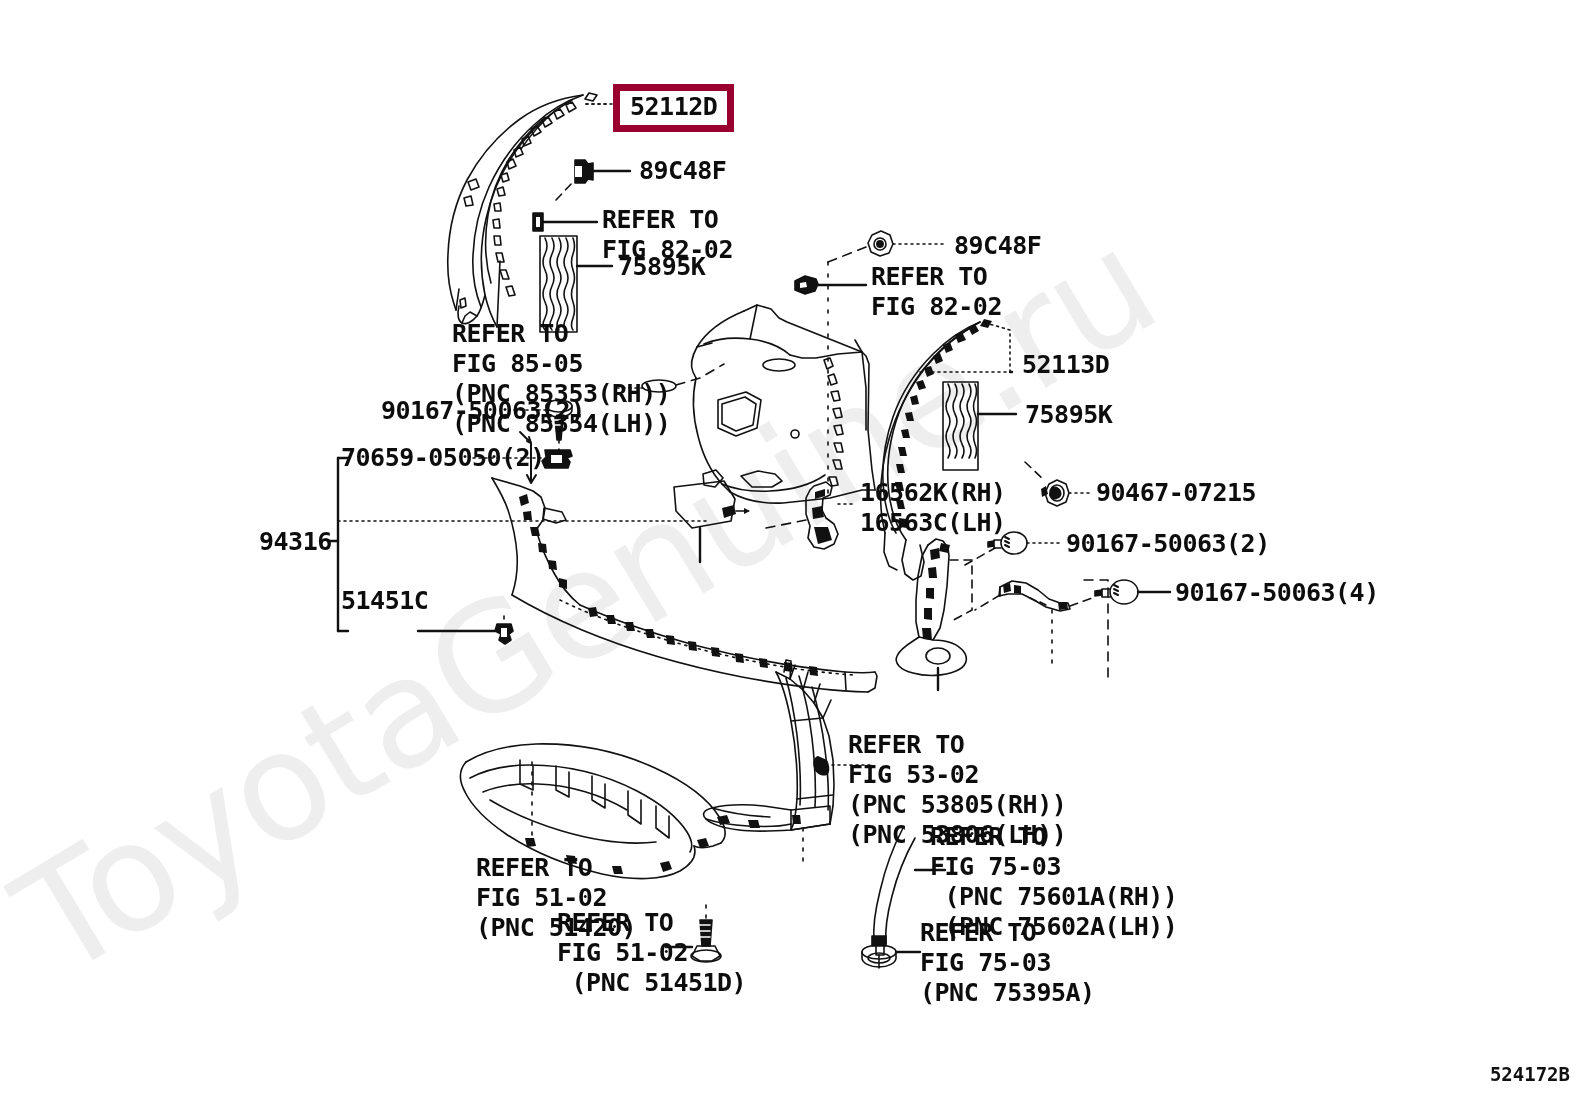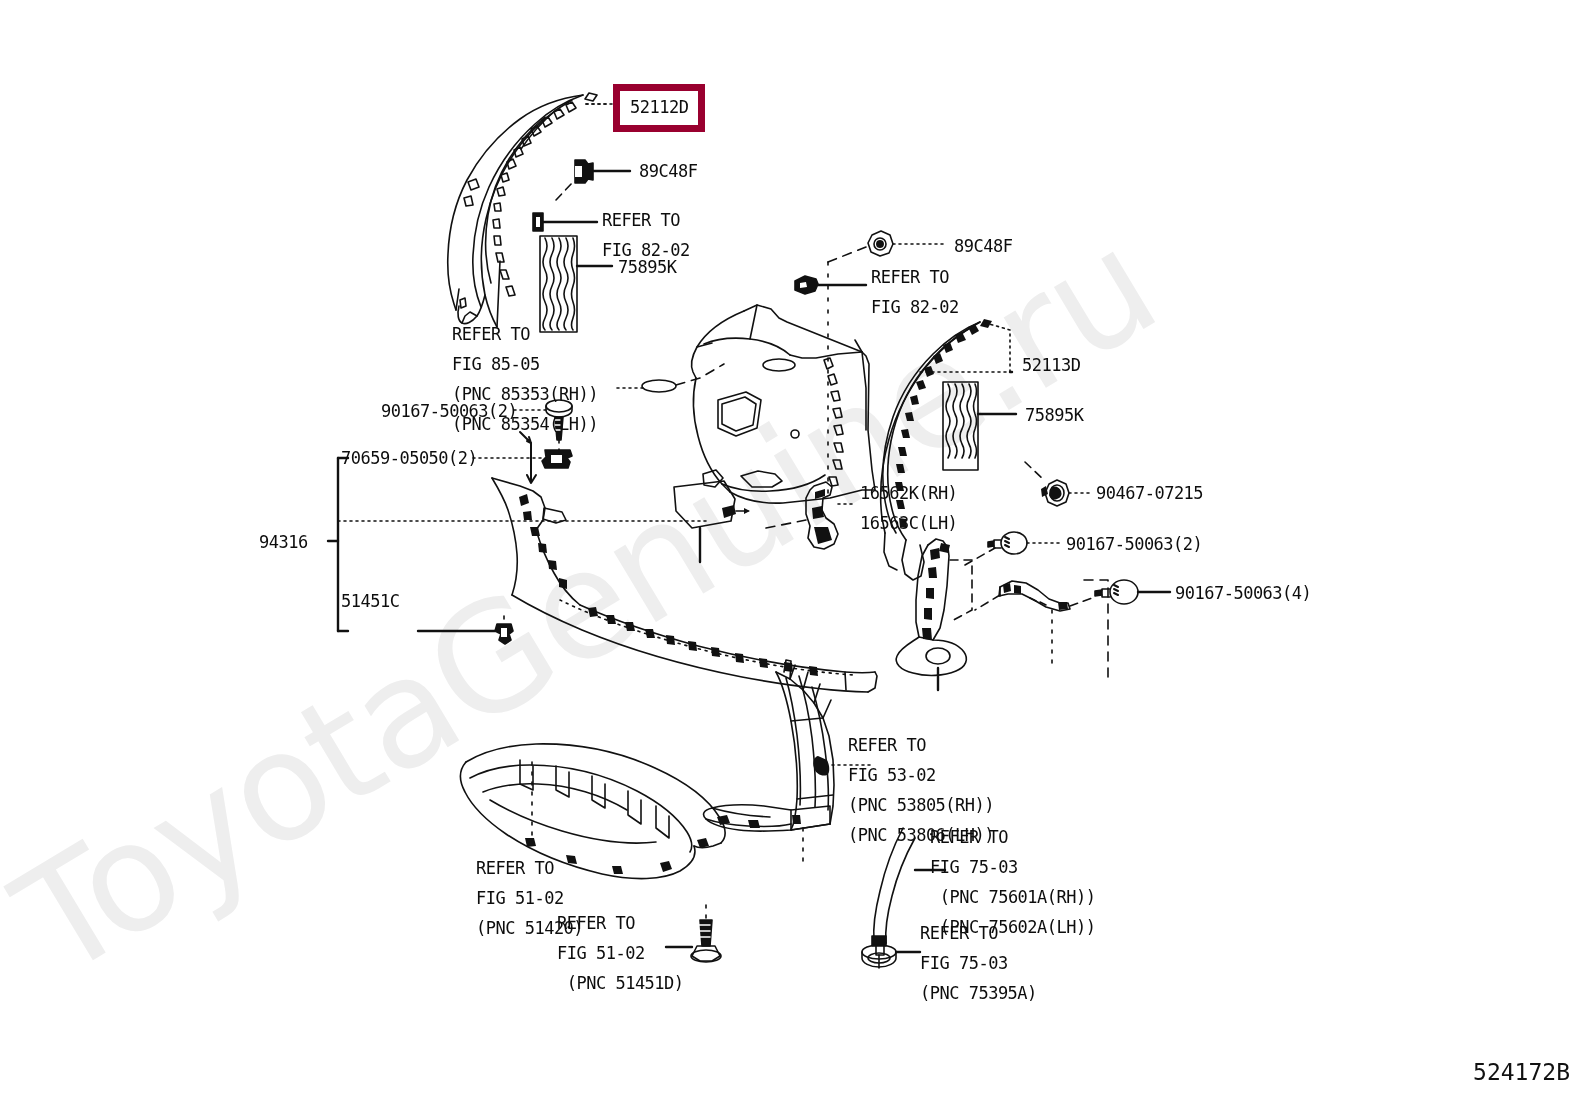--- a/index.html
+++ b/index.html
@@ -3,25 +3,25 @@
 <meta charset="utf-8">
 <style>
   html,body{margin:0;padding:0;background:#ffffff;}
   body{width:1592px;height:1099px;overflow:hidden;font-family:"DejaVu Sans Mono","Liberation Mono",monospace;}
   #stage{position:relative;width:1592px;height:1099px;background:#fff;}
   .wm{position:absolute;left:0;top:0;width:1592px;height:1099px;pointer-events:none;}
   .wm-text{fill:#eeeeee;font-family:"DejaVu Sans","Liberation Sans",sans-serif;font-size:150px;font-weight:400;letter-spacing:-2px;}
   .art{position:absolute;left:0;top:0;width:1592px;height:1099px;}
   .art path,.art polyline,.art line,.art polygon,.art ellipse,.art circle,.art rect{vector-effect:non-scaling-stroke;}
   .lbl{position:absolute;font-family:"DejaVu Sans Mono","Liberation Mono",monospace;
-       font-size:17px;font-weight:400;color:#0d0d0d;white-space:pre;line-height:30px;letter-spacing:-0.5px;}
+       font-size:25px;font-weight:700;color:#0d0d0d;white-space:pre;line-height:30px;letter-spacing:-0.5px;}
   .hl{position:absolute;border:7px solid #99002f;background:#fff;padding:1px 10px 3px 10px;}
   .hl .lbl{position:static;}
   .figid{position:absolute;right:22px;bottom:14px;font-family:"DejaVu Sans Mono","Liberation Mono",monospace;
-         font-size:23px;font-weight:400;color:#111;letter-spacing:0px;}
+         font-size:19px;font-weight:700;color:#111;letter-spacing:0px;}
 </style>
 </head>
 <body>
 
 <div id="stage">
 
   <svg class="wm" viewBox="0 0 1592 1099">
     <text class="wm-text" x="60" y="980" transform="rotate(-31 60 980)">ToyotaGenuine.ru</text>
   </svg>
 

